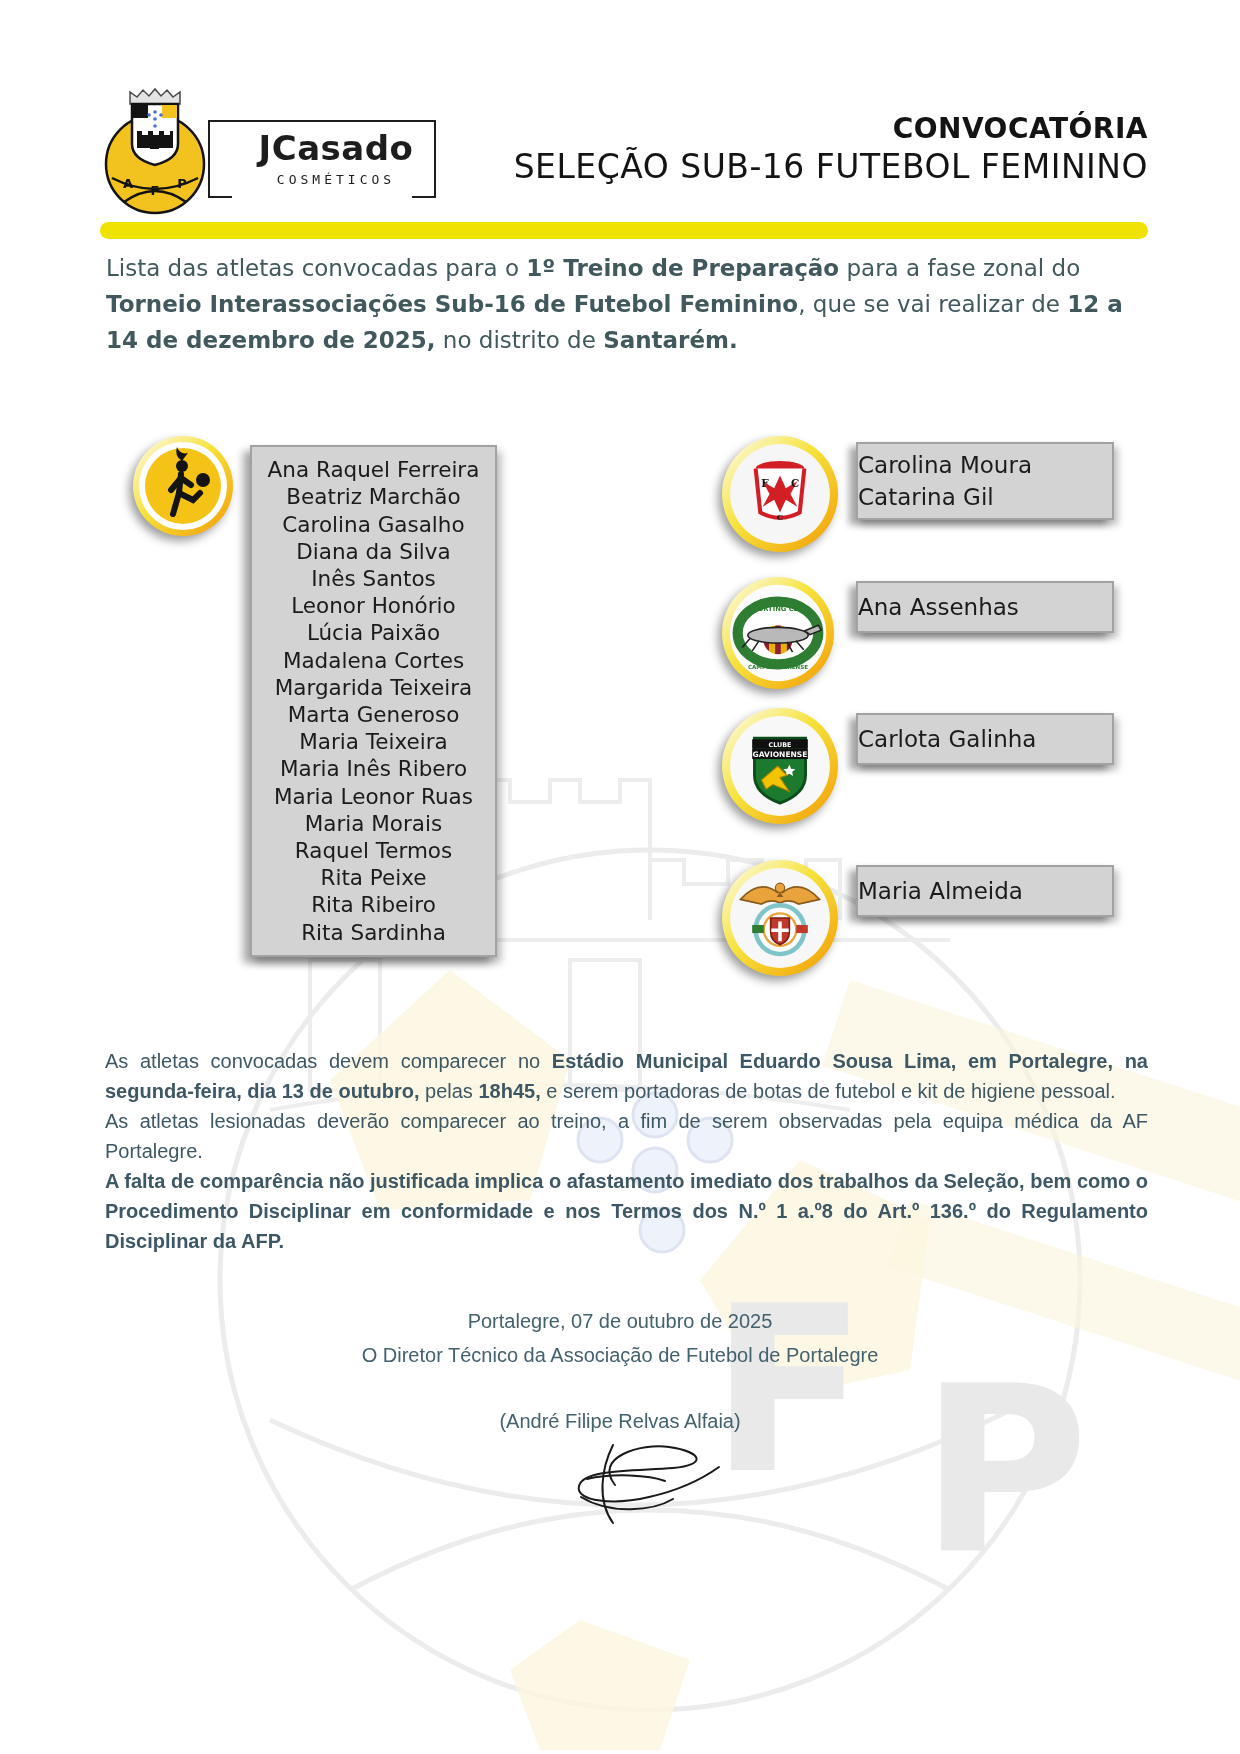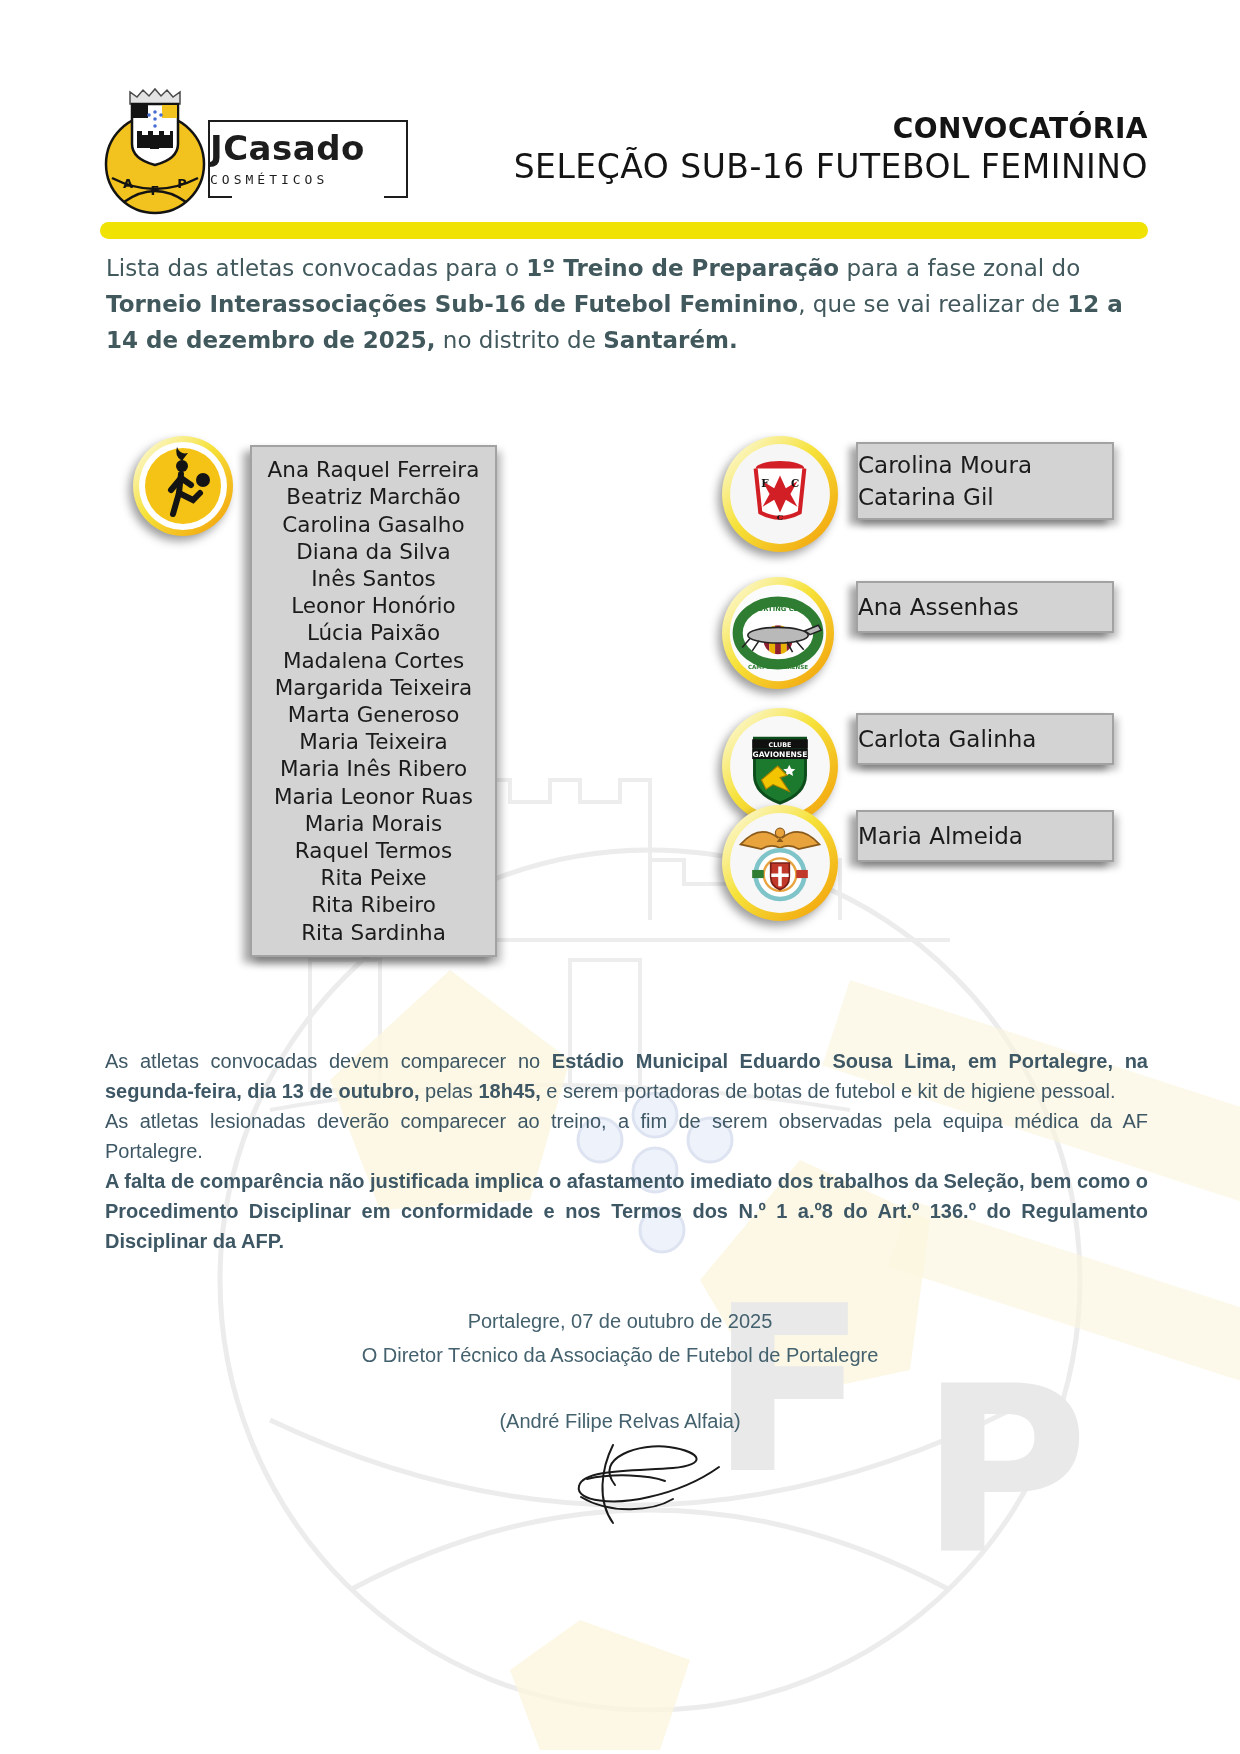--- a/index.html
+++ b/index.html
@@ -5,21 +5,21 @@
   html,body{margin:0;padding:0;background:#fff;}
   .page{position:relative;width:1240px;height:1754px;background:#ffffff;overflow:hidden;
         font-family:"DejaVu Sans",sans-serif;}
 
   
   .watermark{position:absolute;left:150px;top:640px;z-index:0;}
 
   
   .afp-logo{position:absolute;left:104px;top:86px;z-index:1;}
   .jcasado{position:absolute;left:208px;top:120px;width:196px;height:74px;z-index:1;
-           border:2.5px solid #1d1d1d;display:flex;flex-direction:column;justify-content:center;}
+           border:2.5px solid #1d1d1d;display:flex;flex-direction:column;align-items:center;justify-content:center;padding-left:28px;}
   .jcasado::after{content:"";position:absolute;bottom:-2.5px;left:22px;right:22px;height:3px;background:#fff;}
   .jcasado .brand{font-size:34px;font-weight:700;color:#1d1d1d;letter-spacing:0.5px;line-height:1;}
   .jcasado .sub{font-size:13px;font-weight:400;color:#1d1d1d;letter-spacing:4px;margin-top:7px;font-family:"DejaVu Sans Mono",monospace;}
   .titles{position:absolute;left:480px;top:112px;width:668px;text-align:right;z-index:1;color:#141414;}
   .titles .t1{font-size:28px;font-weight:800;letter-spacing:0.5px;line-height:1.2;}
   .titles .t2{font-size:33px;font-weight:400;letter-spacing:0.5px;line-height:1.2;margin-top:1px;}
   .yellow-bar{position:absolute;left:100px;top:222px;width:1048px;height:17px;border-radius:9px;z-index:1;}
 
   
   .intro{position:absolute;left:106px;top:250px;width:1044px;z-index:1;margin:0;
@@ -252,21 +252,21 @@
       <text x="50" y="33.5" font-family="DejaVu Sans, sans-serif" font-size="5.5" font-weight="700" fill="#ffffff" text-anchor="middle">CLUBE</text>
       <text x="50" y="42.5" font-family="DejaVu Sans, sans-serif" font-size="6.5" font-weight="700" fill="#ffffff" text-anchor="middle">GAVIONENSE</text>
       <path d="M58 49 l1.6 3.4 3.6 0.3 -2.7 2.4 0.8 3.5 -3.3 -1.9 -3.3 1.9 0.8 -3.5 -2.7 -2.4 3.6 -0.3 Z" fill="#ffffff"></path>
       <path d="M34 62 L48 50 L56 58 L50 60 L58 72 L44 66 L38 70 Z" fill="#f2c500" stroke="#a87f00" stroke-width="1"></path>
     </svg>
     <div class="club-box" style="top:5px;height:52px;">
         <div>Carlota Galinha</div>
       </div>
   </div>
 
-  <div class="club-row" style="top:805px;height:116px;">
+  <div class="club-row" style="top:860px;height:116px;">
     <svg class="crest" width="116" height="116" viewBox="0 0 100 100">
       <defs>
           <linearGradient id="ring4" x1="0" y1="0" x2="1" y2="1">
         <stop offset="0" stop-color="#fdfdf4"></stop>
             <stop offset="0.45" stop-color="#f6e23a"></stop>
             <stop offset="1" stop-color="#f29b05"></stop>
       </linearGradient>
         </defs>
       <circle cx="50" cy="50" r="50" fill="url(#ring4)"></circle>
       <circle cx="50" cy="50" r="43" fill="#f7f7f7"></circle>

